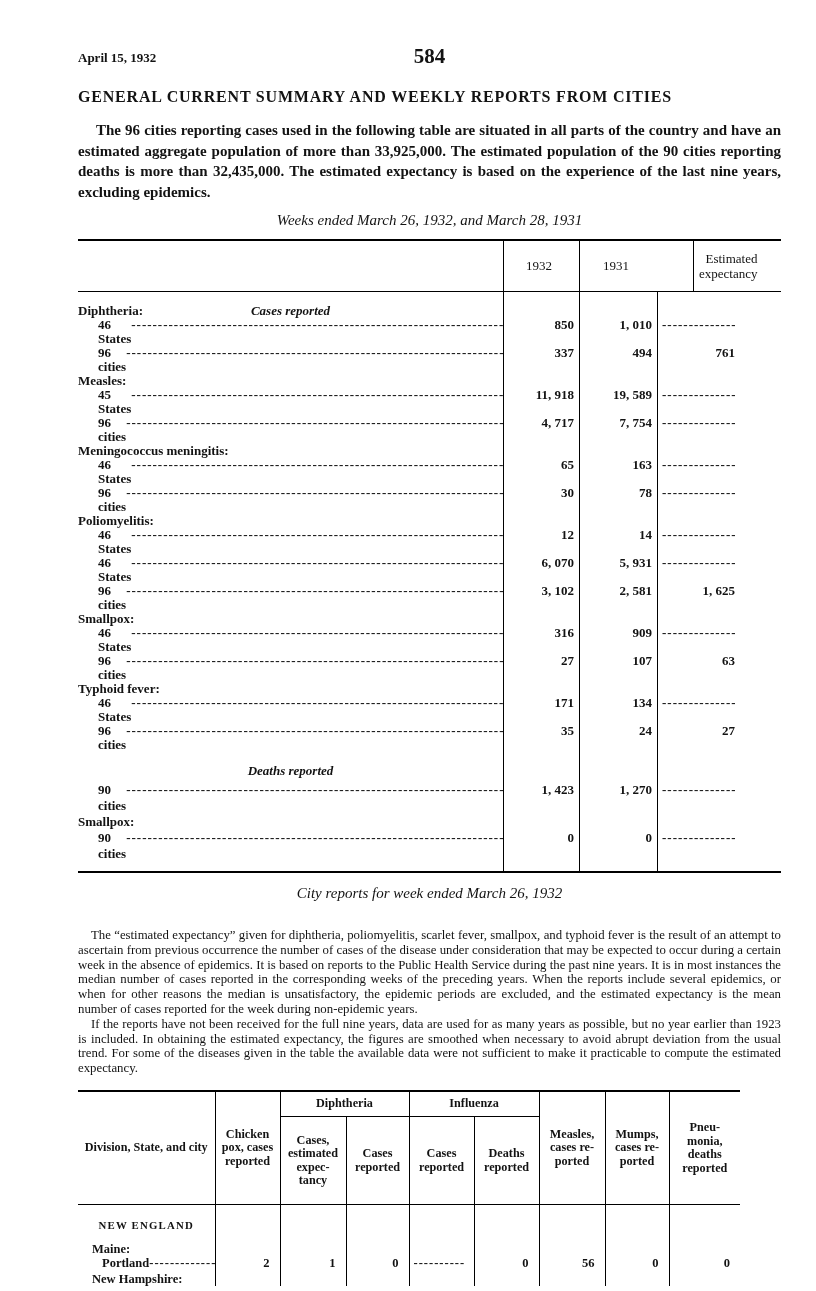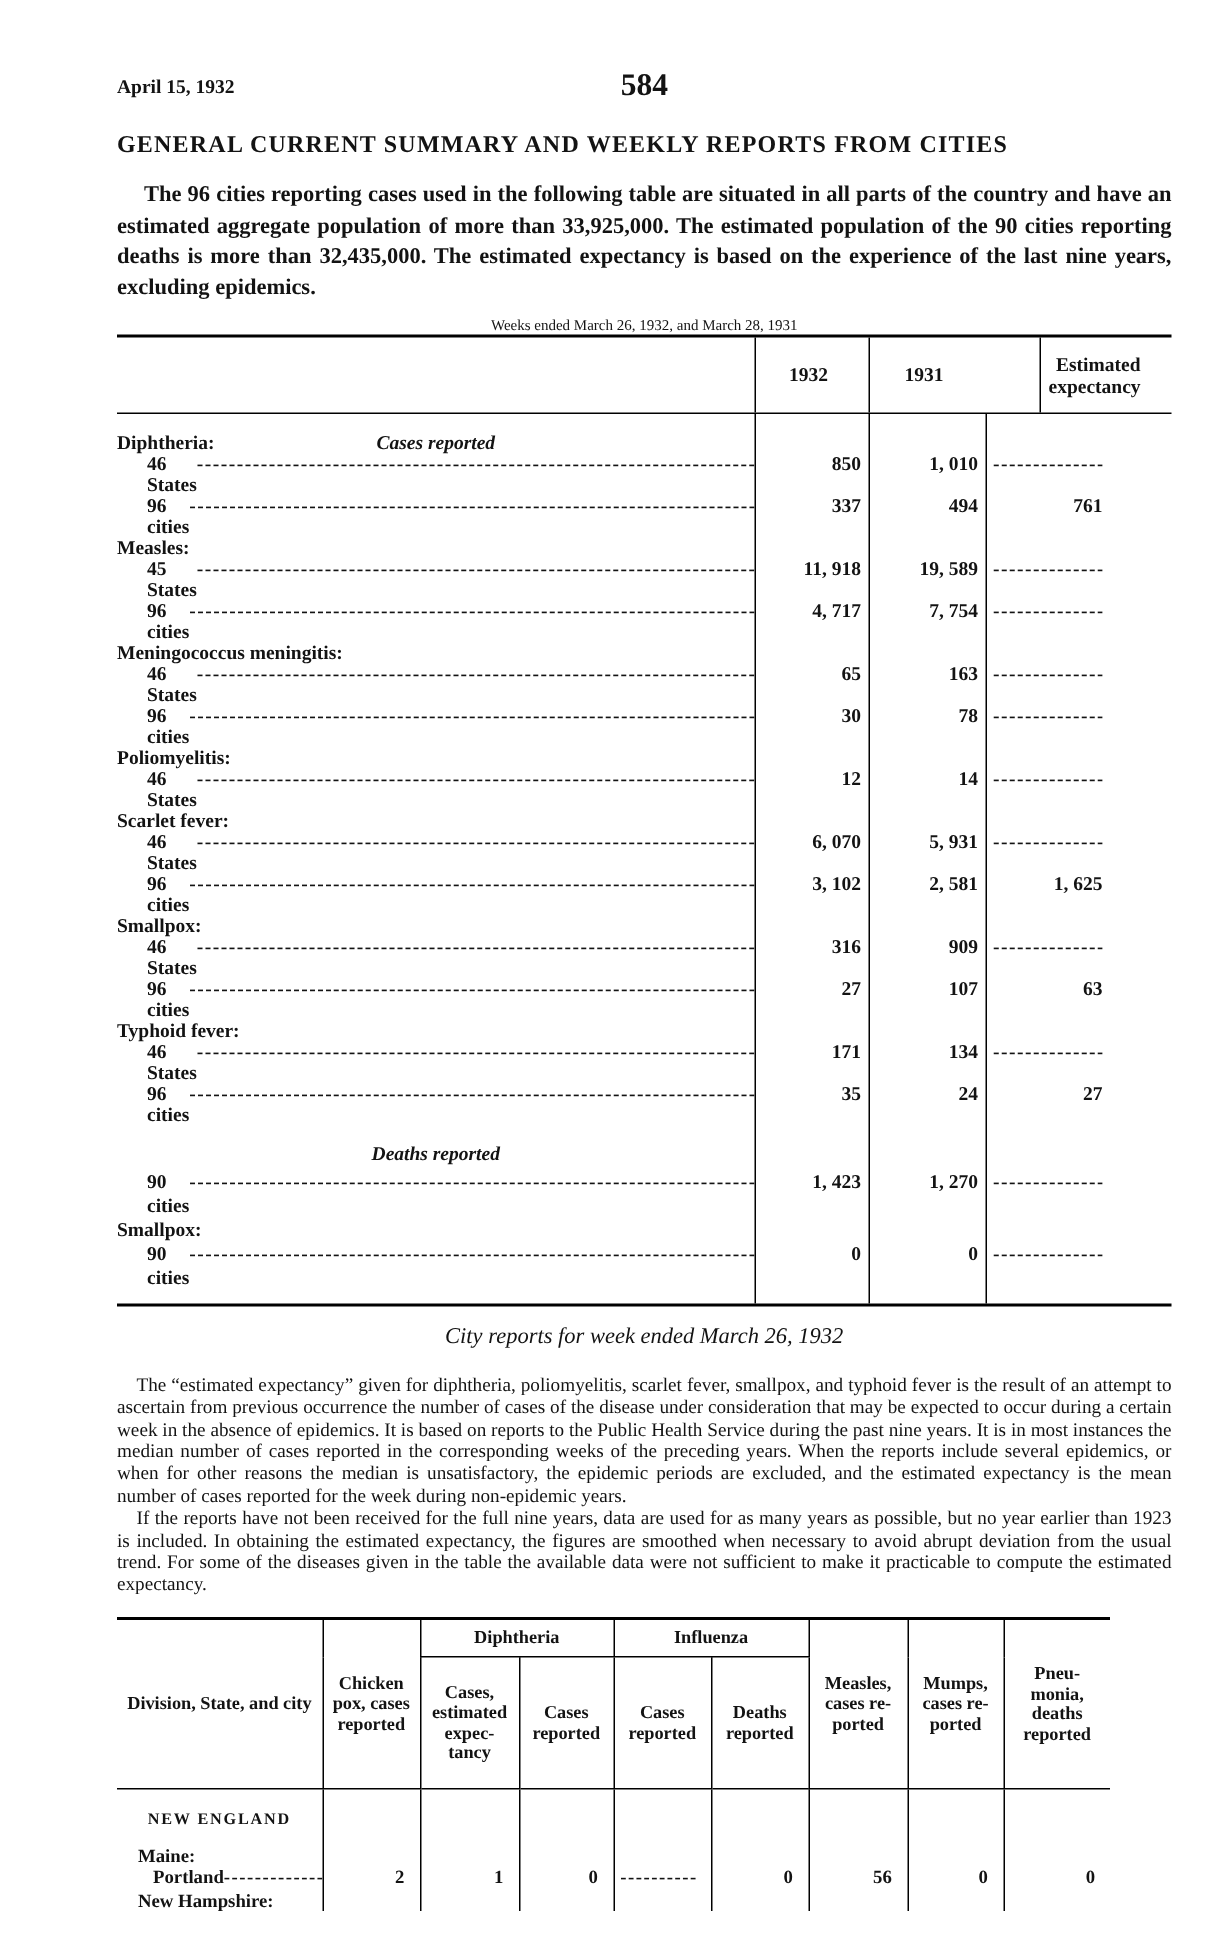--- a/index.html
+++ b/index.html
@@ -12,28 +12,28 @@
   .page { width:816px; height:941px; padding:44px 35px 0 78px; position:relative; }
 
   .page-header { position:relative; height:26px; margin-bottom:18px; }
   .date { font-weight:bold; font-size:13px; position:absolute; left:0; top:6px; }
   .page-num { position:absolute; left:0; right:0; text-align:center; top:0; font-size:21px; font-weight:bold; }
 
   .doc-title { font-weight:bold; font-size:16px; letter-spacing:0.8px; margin-bottom:14px; white-space:nowrap; }
 
   .intro { font-size:15px; line-height:20.5px; font-weight:bold; text-align:justify; text-indent:18px; margin-bottom:10px; }
 
-  .t1-caption { font-size:10px; text-align:center; }
+  .t1-caption { font-style:italic; font-size:15px; text-align:center; margin-bottom:10px; }
 
   
   .t1 { border-top:2px solid #000; border-bottom:2px solid #000; }
   .t1-row { display:grid; grid-template-columns:425px 76px 78px 83px; }
   .t1-c2,.t1-c3,.t1-c4 { border-left:1px solid #000; }
   .t1-head { height:50px; }
-  .t1-hcell { display:flex; align-items:center; justify-content:center; font-size:13px; font-weight:bold; }
+  .t1-hcell { display:flex; align-items:center; justify-content:center; font-size:13px; font-weight:normal; }
   .t1-hexp { justify-content:flex-start; text-align:left; padding-left:5px; line-height:15px;margin-left:36px; }
   .t1-body { border-top:1px solid #000; }
   .t1-body .t1-row { line-height:14px; font-size:13px; font-weight:bold; }
   .t1-body .t1-row.loose { line-height:16px; }
   .t1-first > div { padding-top:12px; }
   .t1-last > div { padding-bottom:9px; }
   .t1-heading-row > div { padding-top:11px; padding-bottom:3px; }
   .t1-heading-row .t1-c1 { text-align:center; }
   .t1-section-heading { font-style:italic; }
   .t1-group .t1-c1 { position:relative; }
@@ -43,21 +43,21 @@
   .t1-c2, .t1-c3, .t1-c4 { text-align:right; padding-right:5px; }
   .t1-c4.t1-dashcell { display:flex; align-items:baseline; padding-left:4px; }
 
   .leader { flex:1 1 auto; overflow:hidden; white-space:nowrap; min-width:8px; }
   .leader::after {
     content:"----------------------------------------------------------------------------------------------------------------------------";
     letter-spacing:1px;
   }
 
   
-  .city-heading { font-style:italic; font-size:15px; text-align:center; margin:12px 0 16px; }
+  .city-heading { font-style:italic; font-size:15px; text-align:center; margin:12px 0 26px; }
   .expl { font-size:12.8px; line-height:14.8px; text-align:justify; text-indent:13px; font-weight:normal; }
 
   
   .t2 { border-collapse:collapse; width:662px; table-layout:fixed; margin-top:14px; border-top:2px solid #000; }
   .t2 th, .t2 td { border-left:1px solid #000; }
   .t2 .first { border-left:none; }
   .t2 thead th { border-bottom:1px solid #000; font-weight:bold; font-size:12.2px; line-height:13.5px; text-align:center; vertical-align:middle; padding:3px 3px; }
   .t2 thead tr:nth-child(1) .t2-span { height:26px; }
   .t2 thead tr:nth-child(2) th { height:88px;margin-left:40px; }
   .t2 tbody td { font-size:12.5px; font-weight:bold; vertical-align:top; padding:0; }
@@ -186,21 +186,20 @@
             <span>46 States</span>
             <span class="leader"></span>
           </div>
           <div class="t1-c2"><span>12</span></div>
           <div class="t1-c3"><span>14</span></div>
           <div class="t1-c4 t1-dashcell">
             <span class="leader"></span>
           </div>
         </div>
         <div class="t1-row t1-group">
-          <div class="t1-c1"><span class="t1-group-label">Scarlet fever:</span></div>
           <div class="t1-c2"></div>
           <div class="t1-c3"></div>
           <div class="t1-c4"></div>
         </div>
         <div class="t1-row">
           <div class="t1-c1 t1-flex t1-indent">
             <span>46 States</span>
             <span class="leader"></span>
           </div>
           <div class="t1-c2"><span>6, 070</span></div>

